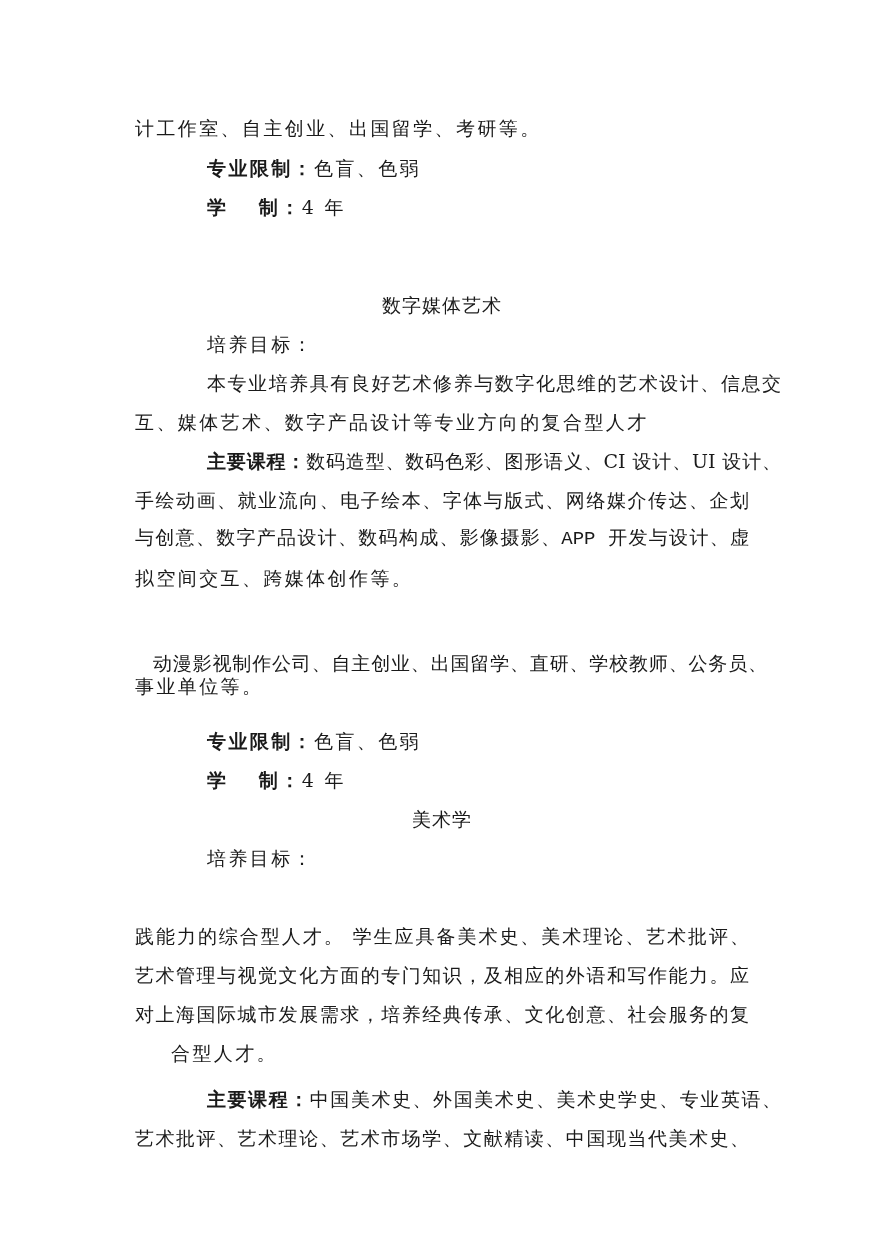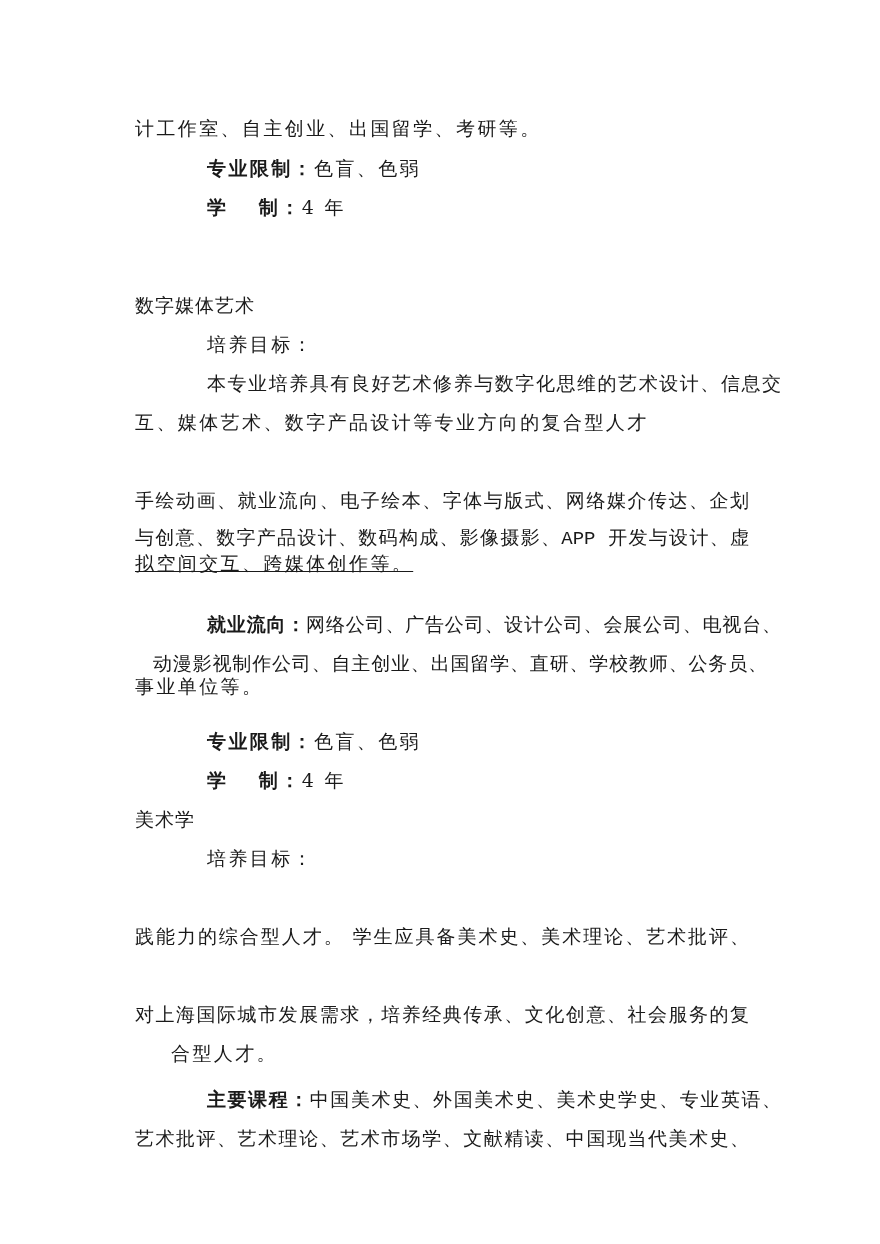--- a/index.html
+++ b/index.html
@@ -26,21 +26,21 @@
       position: absolute;
       left: 135px;
       width: 614px;
       height: 30px;
       font-size: 19px;
       line-height: 30px;
       white-space: nowrap;
       letter-spacing: 2.4px;
     }
     .line.indent { left: 175px; width: 574px; margin-left: 32px; }
-    .line.center { left: 135px; width: 614px; text-align: left; letter-spacing: 1px; }
+    .line.center { left: 135px; width: 614px; text-align: center; letter-spacing: 1px; }
     .line.justify {
       text-align: justify;
       text-align-last: justify;
       letter-spacing: 0;
     }
     .lbl { font-weight: bold; }
     .heading { font-size: 19px; }
   </style>
 </head>
 <body>
@@ -53,40 +53,41 @@
   </div>
   <div class="line indent" style="top:192px;">
     <span class="lbl">学　 制：</span><span>4 年</span>
   </div>
 
   <div class="line center heading" style="top:290px;">数字媒体艺术</div>
   <div class="line indent" style="top:329px;">培养目标：</div>
   <div class="line indent justify" style="top:368px;">本专业培养具有良好艺术修养与数字化思维的艺术设计、信息交</div>
   <div class="line" style="top:407px;">互、媒体艺术、数字产品设计等专业方向的复合型人才</div>
 
+  <div class="line indent justify" style="top:446px;">
+    <span class="lbl">主要课程：</span><span>数码造型、数码色彩、图形语义、CI 设计、UI 设计、</span>
+  </div>
   <div class="line justify" style="top:485px;">手绘动画、就业流向、电子绘本、字体与版式、网络媒介传达、企划</div>
   <div class="line justify" style="top:524px;font-family:Liberation Mono, monospace;">与创意、数字产品设计、数码构成、影像摄影、APP 开发与设计、虚</div>
-  <div class="line" style="top:548px;text-decoration:underline;">拟空间交互、跨媒体创作等。</div>
+  <div class="line" style="top:563px;">拟空间交互、跨媒体创作等。</div>
 
-  <div class="line indent justify" style="top:609px;">
-    <span class="lbl">就业流向：</span><span>网络公司、广告公司、设计公司、会展公司、电视台、</span>
-  </div>
   <div class="line justify" style="top:648px;margin-left:18px;">动漫影视制作公司、自主创业、出国留学、直研、学校教师、公务员、</div>
   <div class="line" style="top:655px;margin-top:16px;">事业单位等。</div>
 
   <div class="line indent" style="top:726px;">
     <span class="lbl">专业限制：</span><span>色盲、色弱</span>
   </div>
   <div class="line indent" style="top:765px;">
     <span class="lbl">学　 制：</span><span>4 年</span>
   </div>
 
   <div class="line center heading" style="top:804px;">美术学</div>
   <div class="line indent" style="top:843px;">培养目标：</div>
   <div class="line justify" style="top:921px;">践能力的综合型人才。 学生应具备美术史、美术理论、艺术批评、</div>
+  <div class="line justify" style="top:960px;">艺术管理与视觉文化方面的专门知识，及相应的外语和写作能力。应</div>
   <div class="line justify" style="top:999px;">对上海国际城市发展需求，培养经典传承、文化创意、社会服务的复</div>
   <div class="line" style="top:1038px;margin-left:36px;">合型人才。</div>
 
   <div class="line indent justify" style="top:1084px;">
     <span class="lbl">主要课程：</span><span>中国美术史、外国美术史、美术史学史、专业英语、</span>
   </div>
   <div class="line justify" style="top:1123px;">艺术批评、艺术理论、艺术市场学、文献精读、中国现当代美术史、</div>
 
 </div>
 

